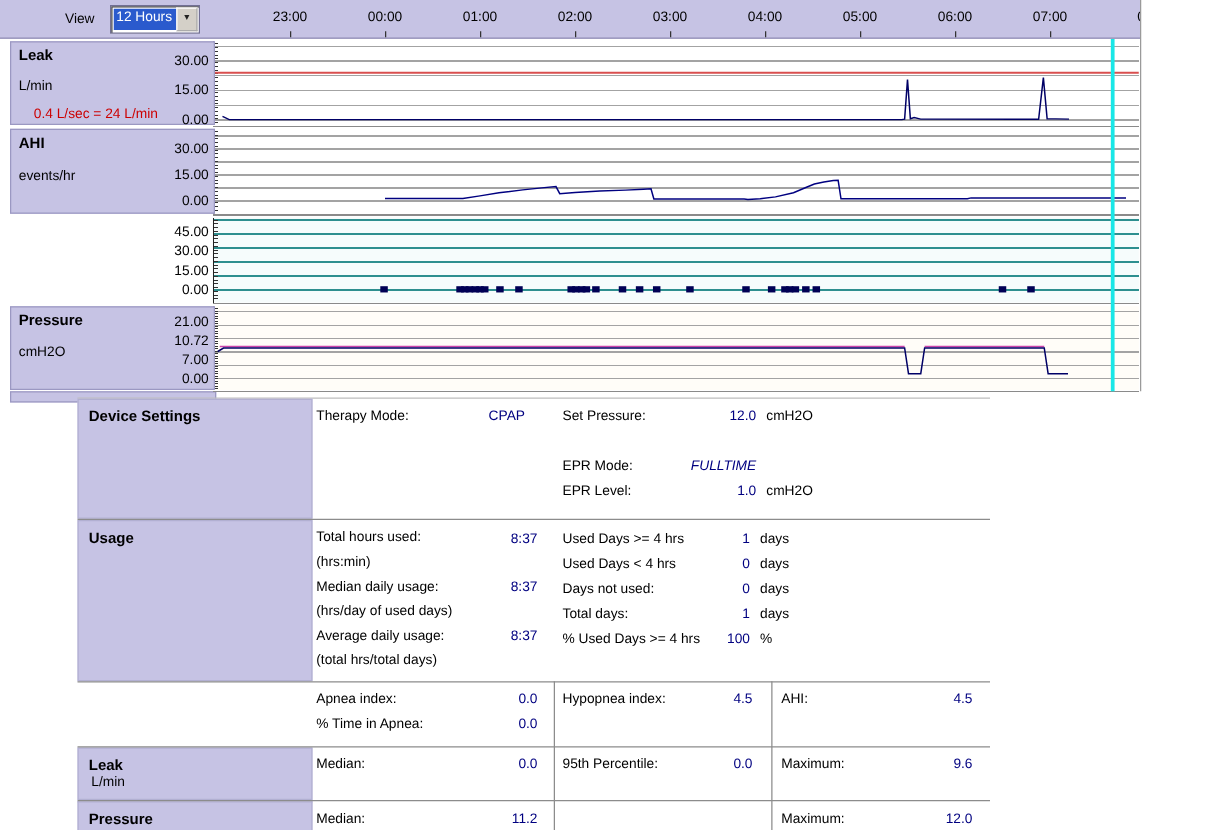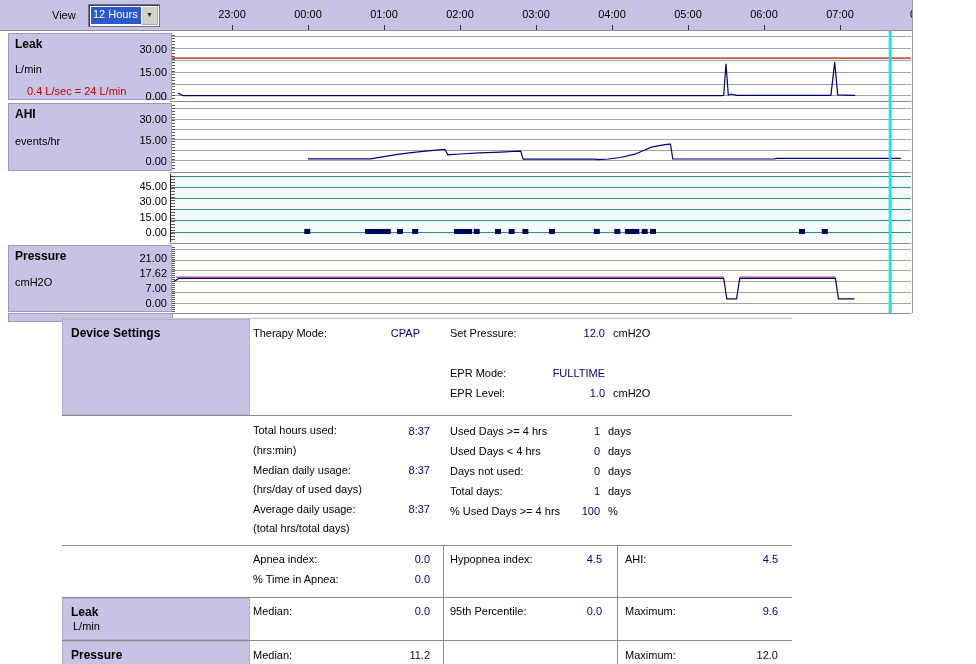--- a/index.html
+++ b/index.html
@@ -268,20 +268,23 @@
       <line x1="890.16" y1="31" x2="890.16" y2="313" stroke="#19e7e7" stroke-width="3"></line>
     </svg>
   <div class="charts-right-border"></div>
   <div class="bottom-strip"></div>
 
   <div class="hline" style="top:318px;background:#bdbdbd;"></div>
 
   <div class="tbl-head" style="top:319px;height:94px;">
     <div class="hd">Device Settings</div>
   </div>
+  <div class="tbl-head" style="top:416px;height:127px;">
+    <div class="hd">Usage</div>
+  </div>
   <div class="tbl-head" style="top:598px;height:40px;">
     <div class="hd">Leak</div>
     <div class="sub" style="top:21px;">L/min</div>
   </div>
   <div class="tbl-head" style="top:641px;height:23px;border-bottom:none;">
     <div class="hd">Pressure</div>
   </div>
 
   <div class="hline" style="top:415px;"></div>
   <div class="hline" style="top:545px;"></div>
@@ -289,21 +292,21 @@
   <div class="hline" style="top:640px;"></div>
   <div class="vline" style="left:443px;top:545px;height:119px;"></div>
   <div class="vline" style="left:617px;top:545px;height:119px;"></div>
 
   <div class="lbl" style="left:253px;top:327px;">Therapy Mode:</div>
   <div class="val" style="left:328px;top:327px;width:92px;">CPAP</div>
   <div class="lbl" style="left:450px;top:327px;">Set Pressure:</div>
   <div class="val" style="left:540px;top:327px;width:65px;">12.0</div>
   <div class="unit" style="left:613px;top:327px;">cmH2O</div>
   <div class="lbl" style="left:450px;top:367px;">EPR Mode:</div>
-  <div class="val" style="left:505px;top:367px;width:100px;">FULLTIME</div>
+  <div class="val" style="left:505px;top:367px;width:100px;font-style:italic;">FULLTIME</div>
   <div class="lbl" style="left:450px;top:387px;">EPR Level:</div>
   <div class="val" style="left:540px;top:387px;width:65px;">1.0</div>
   <div class="unit" style="left:613px;top:387px;">cmH2O</div>
 
   <div class="lbl" style="left:253px;top:424px;">Total hours used:</div>
   <div class="lbl" style="left:253px;top:444px;">(hrs:min)</div>
   <div class="val" style="left:370px;top:425px;width:60px;">8:37</div>
   <div class="lbl" style="left:253px;top:464px;">Median daily usage:</div>
   <div class="lbl" style="left:253px;top:483px;">(hrs/day of used days)</div>
   <div class="val" style="left:370px;top:464px;width:60px;">8:37</div>
@@ -352,16 +355,16 @@
     <div class="ytick" style="left: 111px; top: 66.3192px;">15.00</div>
     <div class="ytick" style="left: 111px; top: 89.9108px;">0.00</div>
     <div class="ytick" style="left: 111px; top: 113.131px;">30.00</div>
     <div class="ytick" style="left: 111px; top: 133.99px;">15.00</div>
     <div class="ytick" style="left: 111px; top: 154.849px;">0.00</div>
     <div class="ytick" style="left: 111px; top: 180.216px;">45.00</div>
     <div class="ytick" style="left: 111px; top: 195.485px;">30.00</div>
     <div class="ytick" style="left: 111px; top: 210.754px;">15.00</div>
     <div class="ytick" style="left: 111px; top: 226.024px;">0.00</div>
     <div class="ytick" style="left: 111px; top: 252.058px;">21.00</div>
-    <div class="ytick" style="left: 111px; top: 267.042px;">17.62</div>
+    <div class="ytick" style="left: 111px; top: 267.042px;">10.72</div>
     <div class="ytick" style="left: 111px; top: 282.026px;">7.00</div>
     <div class="ytick" style="left: 111px; top: 297.01px;">0.00</div>
   </div>
 
 </body></html>

